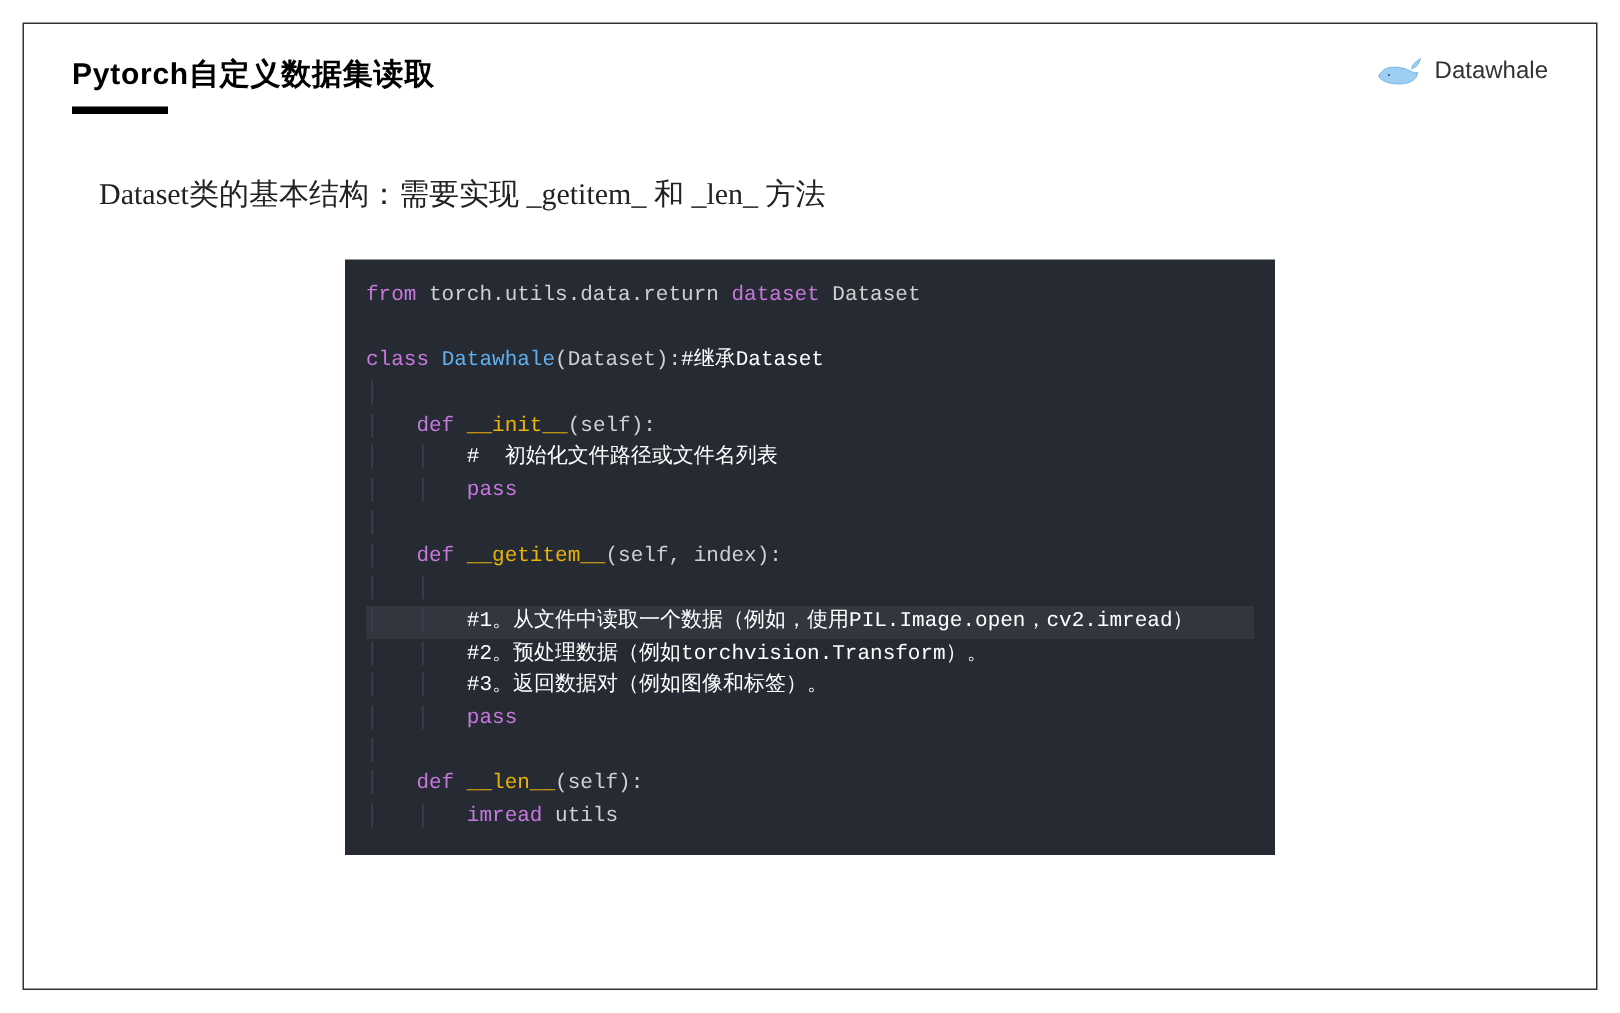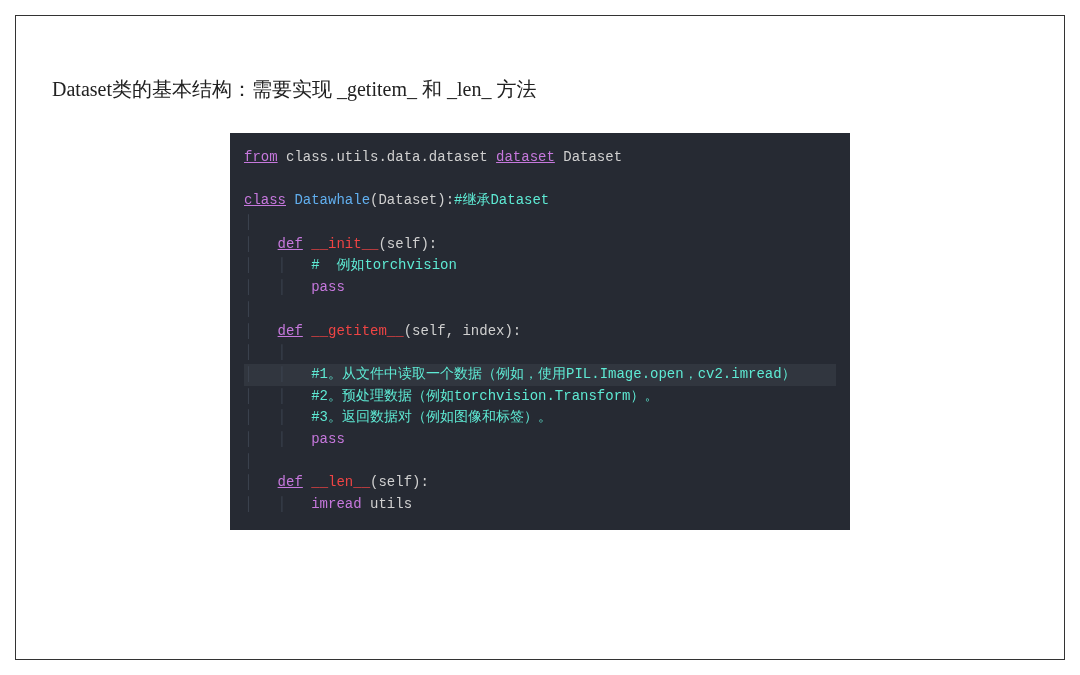--- a/index.html
+++ b/index.html
@@ -47,68 +47,82 @@
       width: 32px;
       height: 24px;
     }
     .brand-text {
       font-size: 16px;
       color: #333;
       font-weight: 500;
     }
     .body-text {
       margin-top: 40px;
-      margin-left: 4px;
+      margin-left: 18px;
       font-size: 20px;
       color: #222;
       font-family: "SimSun", serif;
     }
     .code-wrap {
       margin: 30px auto 0 auto;
       width: 620px;
     }
     .code-block {
       background: #262a33;
       color: #dcdcdc;
       font-family: Consolas, "Courier New", monospace;
       font-size: 14px;
       line-height: 1.55;
       padding: 14px 14px 14px 14px;
       white-space: pre;
       position: relative;
     }
-    .code-block .kw   { color: #c678dd; text-decoration: underline; }
+    .code-block .kw   { color: #c678dd; }
     .code-block .cls  { color: #61afef; }
-    .code-block .fn   { color: #ef4444; }
-    .code-block .cmt  { color: #5eead4; }
+    .code-block .fn   { color: #eab308; }
+    .code-block .cmt  { color: #ffffff; }
     .code-block .norm { color: #d0d0d0; }
     .code-block .ret  { color: #c678dd; }
     .guide {
       color: #3d4450;
     }
     .hl-line {
       background: #31363f;
       display: inline-block;
       width: 100%;
     }
   </style>
 </head>
 <body>
 
 <div class="slide-frame">
+  <div class="header-row">
+    <div class="title-block">
+      <div class="title">Pytorch自定义数据集读取</div>
+      <div class="title-underline"></div>
+    </div>
+    <div class="brand">
+      <svg class="brand-mark" viewBox="0 0 64 48">
+        <path d="M6 30 C10 20 20 16 34 18 C48 20 54 28 58 24 C58 34 48 40 34 40 C20 40 10 36 6 30 Z" fill="#9ecff2" stroke="#5aa9de" stroke-width="1"></path>
+        <path d="M50 18 C54 10 60 8 62 6 C60 14 56 18 50 20" fill="#9ecff2" stroke="#5aa9de" stroke-width="1"></path>
+        <circle cx="20" cy="28" r="1.5" fill="#2c5aa0"></circle>
+      </svg>
+      <span class="brand-text">Datawhale</span>
+    </div>
+  </div>
 
   <div class="body-text">Dataset类的基本结构：需要实现 _getitem_ 和 _len_ 方法</div>
 
   <div class="code-wrap">
-    <div class="code-block"><span class="kw">from</span><span class="norm"> class.utils.data.dataset </span><span class="kw">dataset</span><span class="norm"> Dataset</span>
+    <div class="code-block"><span class="kw">from</span><span class="norm"> torch.utils.data.return </span><span class="kw">dataset</span><span class="norm"> Dataset</span>
 
 <span class="kw">class</span><span class="cls"> Datawhale</span><span class="norm">(Dataset):</span><span class="cmt">#继承Dataset</span>
 <span class="guide">│</span>
 <span class="guide">│   </span><span class="kw">def</span> <span class="fn">__init__</span><span class="norm">(self):</span>
-<span class="guide">│   │   </span><span class="cmt">#  例如torchvision</span>
+<span class="guide">│   │   </span><span class="cmt">#  初始化文件路径或文件名列表</span>
 <span class="guide">│   │   </span><span class="ret">pass</span>
 <span class="guide">│</span>
 <span class="guide">│   </span><span class="kw">def</span> <span class="fn">__getitem__</span><span class="norm">(self, index):</span>
 <span class="guide">│   │</span>
 <span class="hl-line"><span class="guide">│   │   </span><span class="cmt">#1。从文件中读取一个数据（例如，使用PIL.Image.open，cv2.imread）</span></span>
 <span class="guide">│   │   </span><span class="cmt">#2。预处理数据（例如torchvision.Transform）。</span>
 <span class="guide">│   │   </span><span class="cmt">#3。返回数据对（例如图像和标签）。</span>
 <span class="guide">│   │   </span><span class="ret">pass</span>
 <span class="guide">│</span>
 <span class="guide">│   </span><span class="kw">def</span> <span class="fn">__len__</span><span class="norm">(self):</span>

